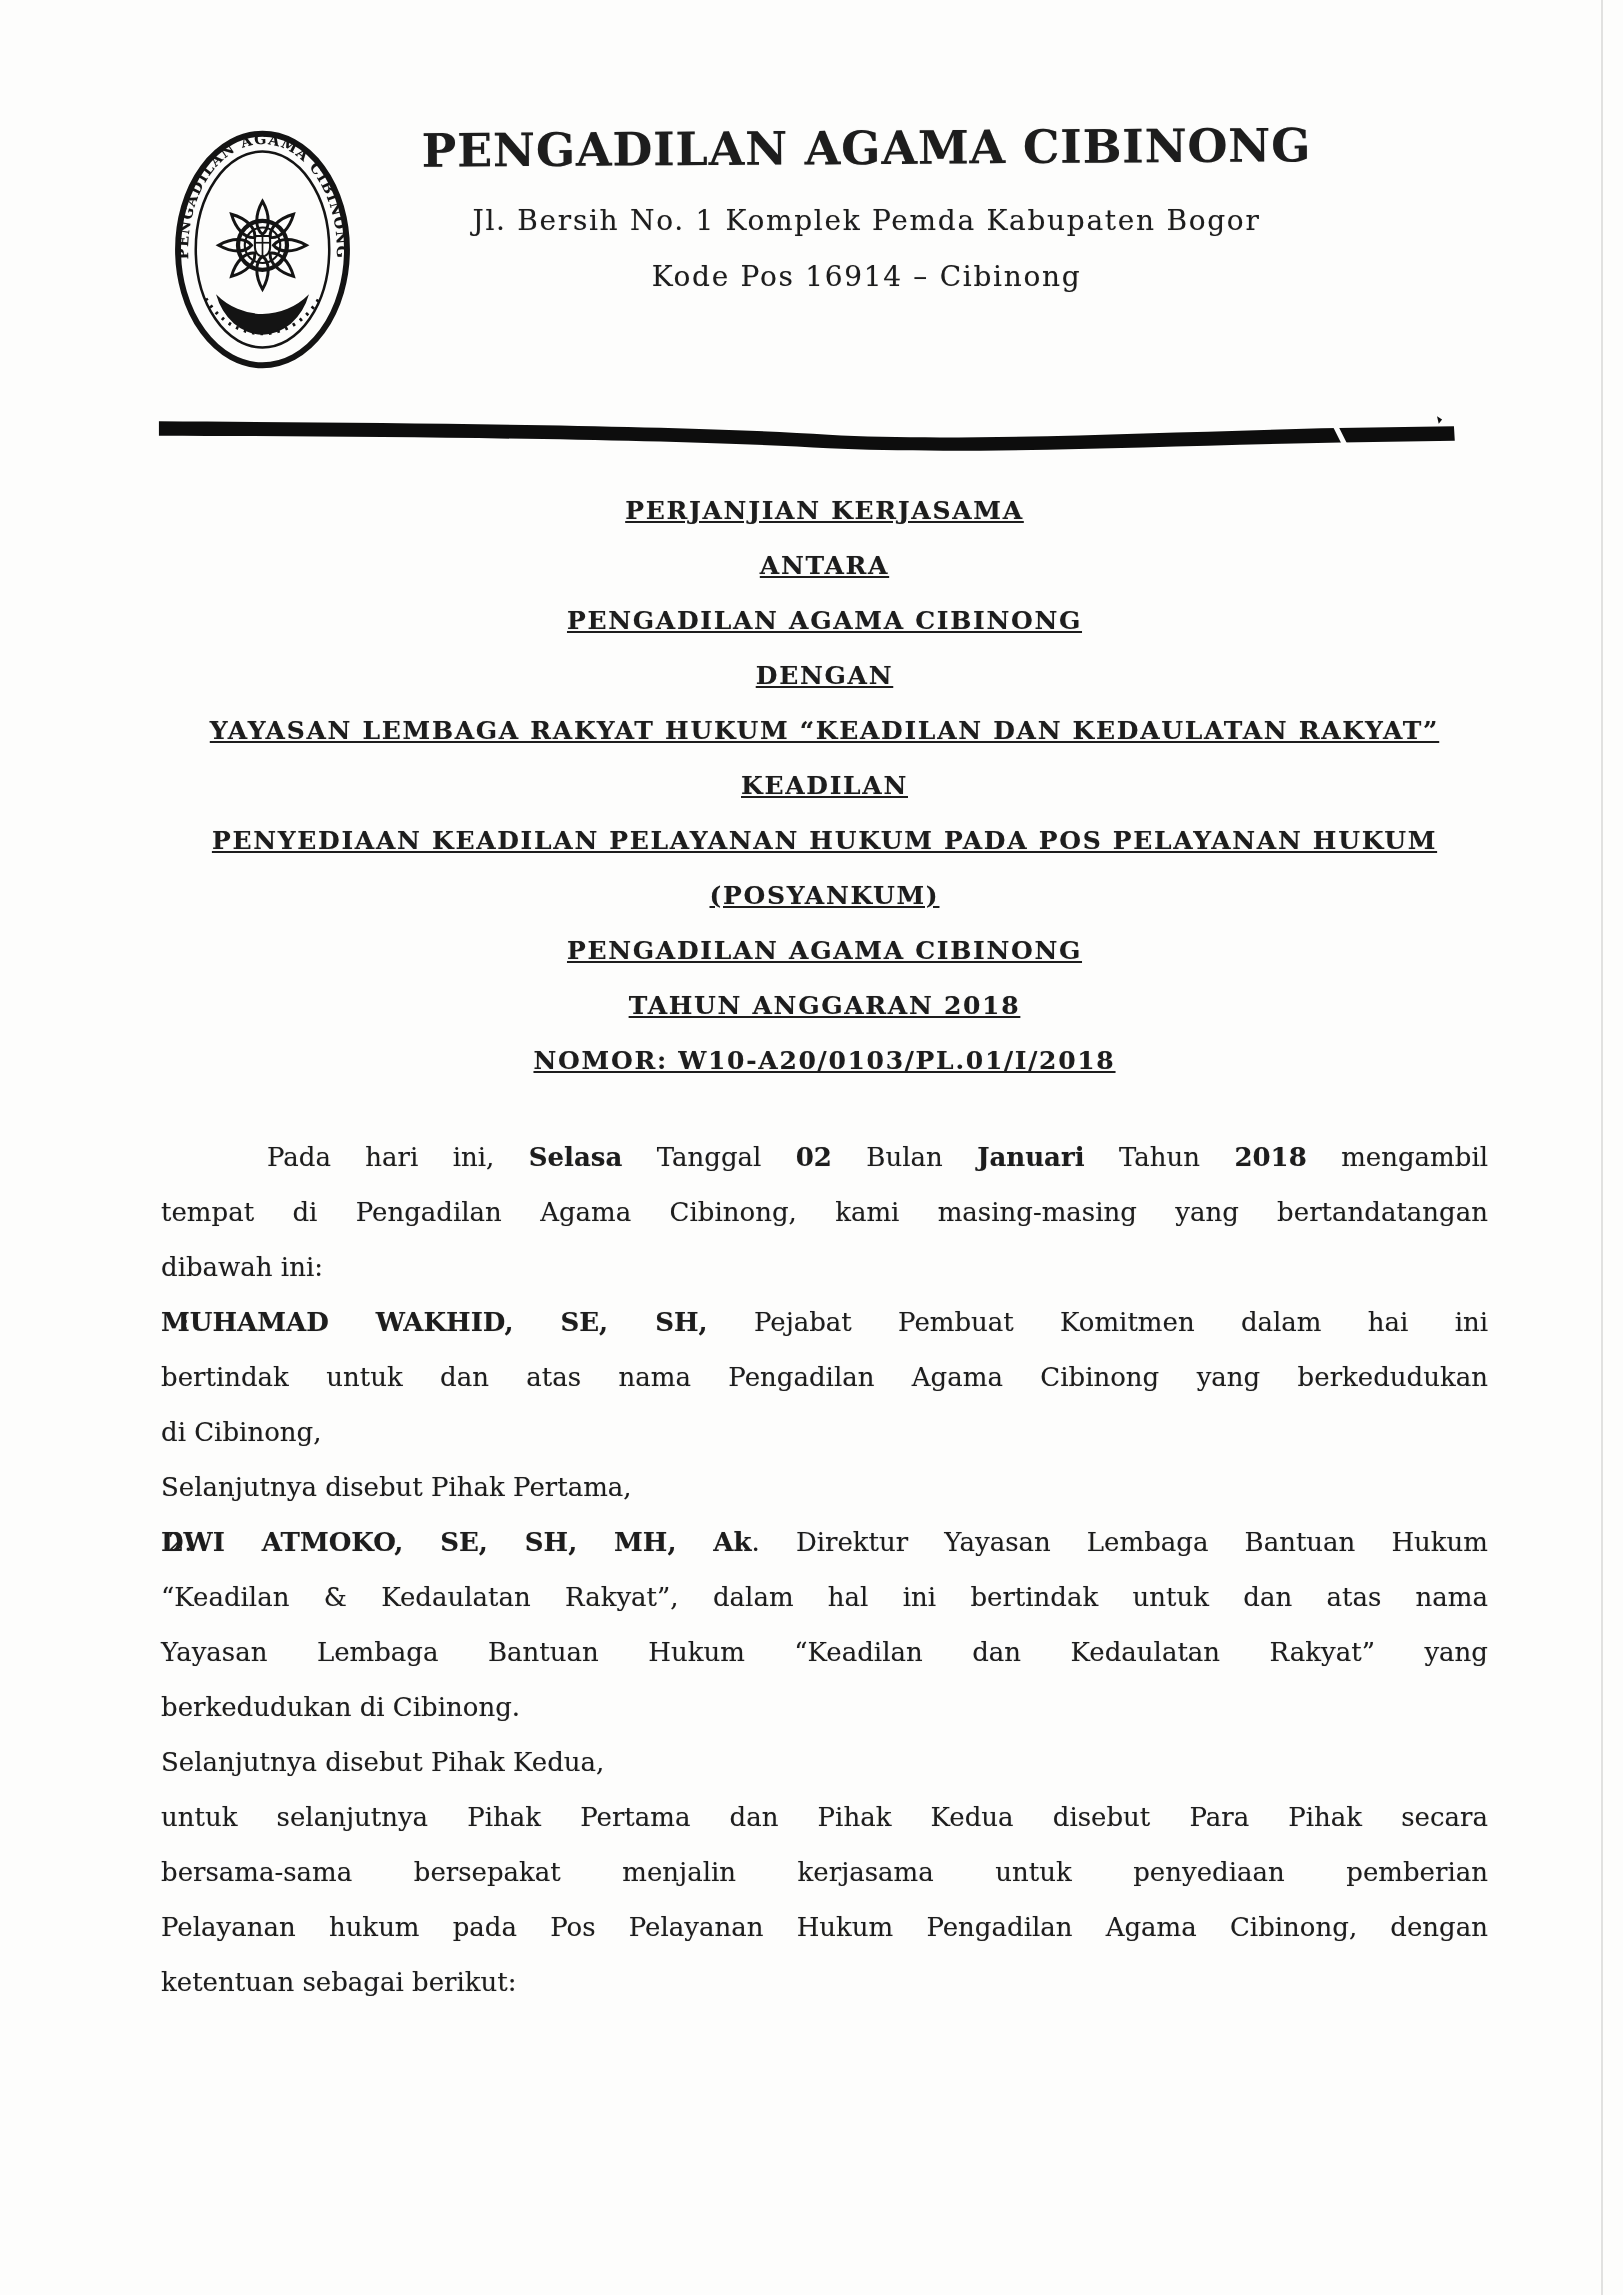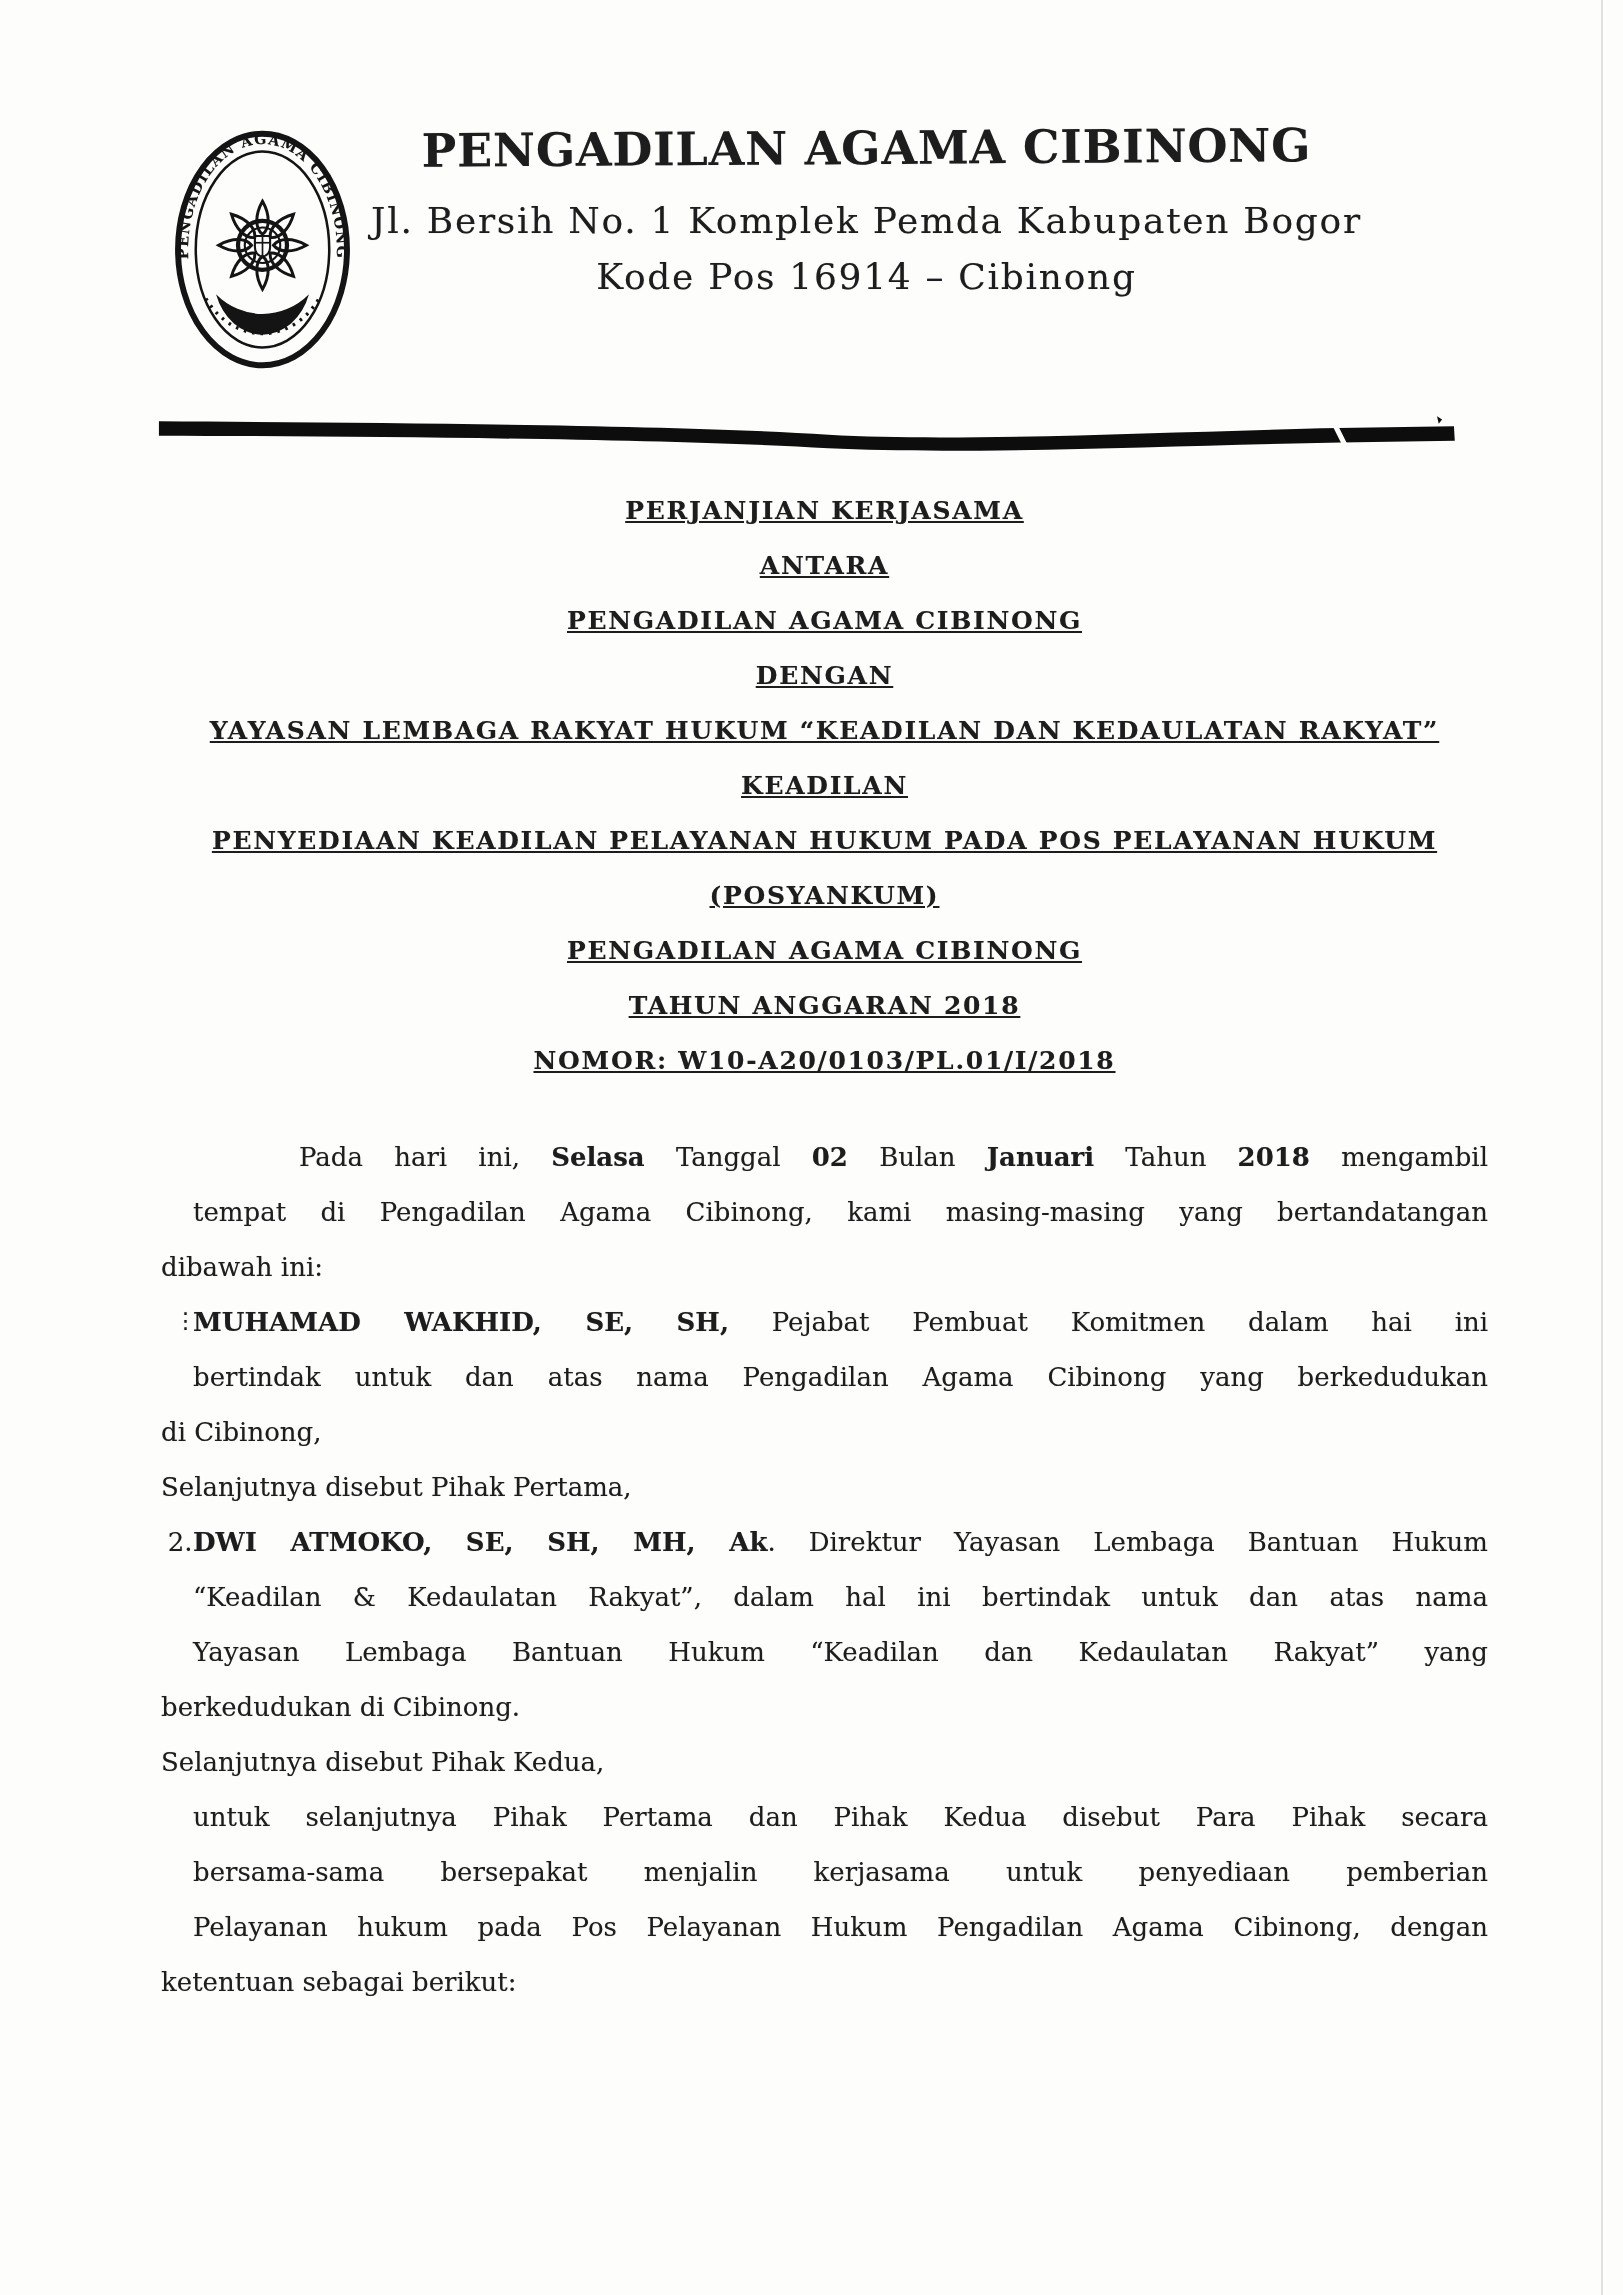--- a/index.html
+++ b/index.html
@@ -19,34 +19,34 @@
   }
   
   .seal{position:absolute;left:172px;top:127px;width:181px;height:245px;}
   .header-text{position:absolute;left:321px;top:0;width:1091px;text-align:center;}
   .org{
     position:absolute;left:0;top:125px;width:1091px;
     font-size:46px;font-weight:bold;letter-spacing:0.8px;line-height:47px;
     transform:rotate(-.35deg);
   }
   .hlines{position:absolute;left:0;top:193px;width:1091px;}
-  .hline{font-size:36px;letter-spacing:1.7px;line-height:56px;white-space:nowrap;}
+  .hline{font-size:28px;letter-spacing:1.7px;line-height:56px;white-space:nowrap;}
   .hline:first-child{margin-top:0;}
   .rule-svg{position:absolute;left:0;top:411px;}
   
   .titles{
     position:absolute;left:148px;top:483px;width:1353px;
     text-align:center;font-weight:bold;font-size:25px;letter-spacing:1.7px;text-decoration:underline;
   }
   .tline{line-height:55px;white-space:nowrap;}
   
   .docbody{position:absolute;left:161px;top:1130px;width:1327px;font-size:26px;}
   .bl{position:relative;line-height:55px;}
   .tx{display:block;}
-  .j .tx{text-align:justify;text-align-last:justify;margin-left:32px;}
+  .j .tx{text-align:justify;text-align-last:justify;}
   .l .tx{text-align:center;text-align-last:left;}
   .ind .tx{text-indent:106px;}
   .cont .tx,.item .tx{}
   .mk{position:absolute;left:6.8px;top:0;width:44px;}
   .mk.dots{font-family:"DejaVu Sans","Liberation Sans",sans-serif;font-size:22px;top:-1.7px;left:13.5px;}
   .b{font-weight:bold;}
 </style>
 </head>
 <body>
 

